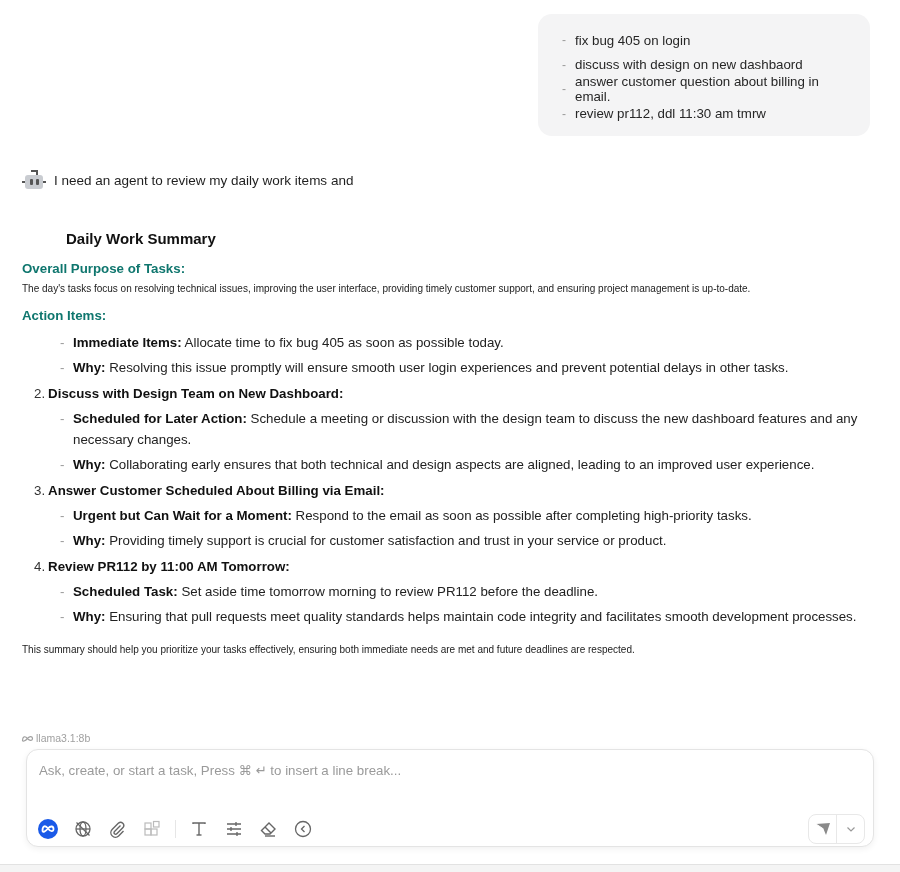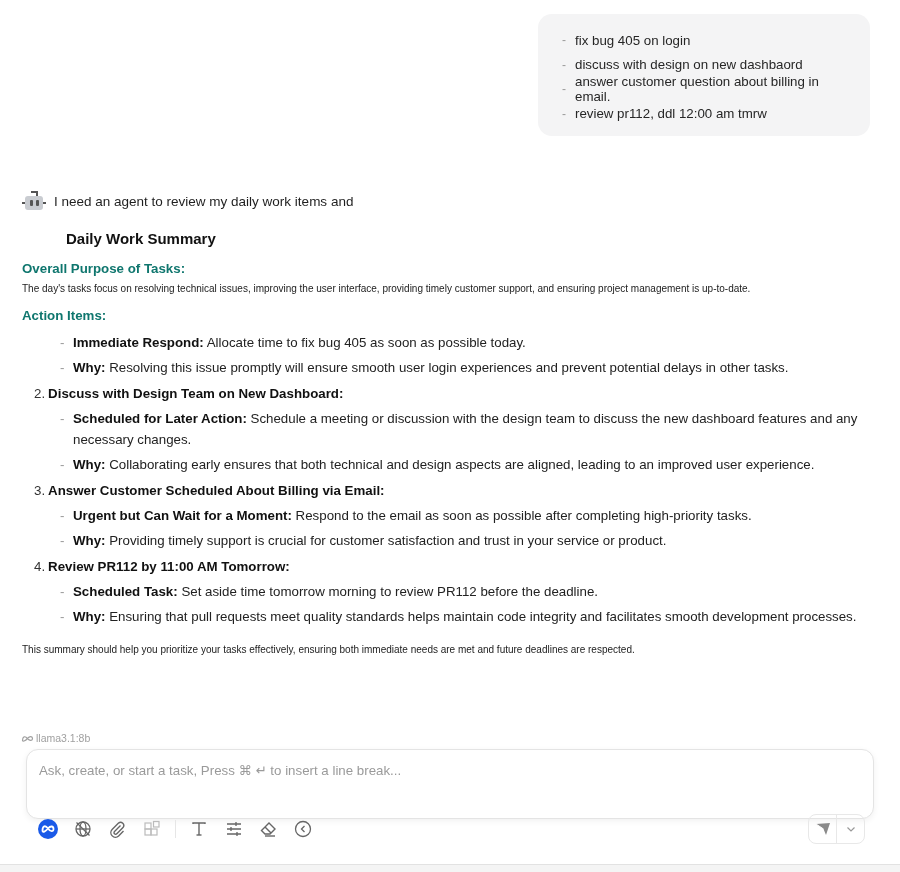--- a/index.html
+++ b/index.html
@@ -6,21 +6,21 @@
   html, body { width: 900px; height: 872px; background: #ffffff; overflow: hidden; }
   body { font-family: "Liberation Sans", "DejaVu Sans", sans-serif; color: #1f1f1f; position: relative; }
 
   .user-bubble {
     position: absolute; left: 538px; top: 14px; width: 332px; height: 122px;
     background: #f4f4f5; border-radius: 14px; padding: 14px 12px 0 24px;
   }
   .user-bubble .row { display: flex; align-items: center; height: 24.5px; font-size: 13.3px; color: #262626; }
   .user-bubble .dash { color: #9a9a9a; width: 13px; font-size: 12px; }
 
-  .agent-line { position: absolute; left: 20px; top: 189px; display: flex; align-items: center; font-size: 13.5px; color: #1f1f1f; }
+  .agent-line { position: absolute; left: 20px; top: 168px; display: flex; align-items: center; font-size: 13.5px; color: #1f1f1f; }
   .robot { width: 28px; height: 24px; position: relative; margin-right: 6px; }
   .robot .body { position: absolute; left: 5px; top: 7px; width: 18px; height: 14px; background: #c9ccd1; border-radius: 3px; }
   .robot .eye { position: absolute; top: 11px; width: 3px; height: 6px; background: #555; border-radius: 1px; }
   .robot .ant { position: absolute; left: 11px; top: 2px; width: 7px; height: 6px; border-top: 2px solid #555; border-right: 2px solid #555; }
   .robot .ear { position: absolute; top: 13px; width: 3px; height: 2px; background: #555; }
 
   .answer { position: absolute; left: 22px; top: 226px; width: 860px; }
   .h-title { font-size: 15px; font-weight: bold; color: #111; height: 26px; line-height: 26px; margin-left: 44px; }
   .section-label { font-size: 13.3px; font-weight: bold; color: #0f766e; line-height: 20px; }
   .para { font-size: 10px; line-height: 20.5px; color: #222; }
@@ -29,21 +29,21 @@
   .item-head .num { font-weight: normal; color: #333; margin-right: 3px; }
   .sub { display: flex; padding-left: 38px; font-size: 13.3px; line-height: 21px; color: #222; margin-top: 4px; }
   .sub .dash { width: 13px; color: #9a9a9a; flex: none; }
   .sub .txt { flex: 1; }
   .sub b { color: #111; }
 
   .model-tag { position: absolute; left: 21px; top: 732px; font-size: 10.5px; color: #a0a0a0; display: flex; align-items: center; }
   .model-tag svg { margin-right: 2px; }
 
   .composer {
-    position: absolute; left: 26px; top: 749px; width: 848px; height: 70px;
+    position: absolute; left: 26px; top: 749px; width: 848px; height: 98px;
     border: 1px solid #e4e4e4; border-radius: 12px; background: #fff;
     box-shadow: 0 2px 6px rgba(0,0,0,0.06);
   }
   .composer .placeholder { position: absolute; left: 12px; top: 13px; font-size: 13.3px; color: #9a9a9a; }
   .toolbar { position: absolute; left: 10px; top: 68px; display: flex; align-items: center; }
   .tool { width: 22px; height: 22px; margin-right: 12.5px; display: flex; align-items: center; justify-content: center; }
   .tool-sep { width: 1px; height: 18px; background: #e6e6e6; margin: 0 12px 0 0; }
   .send-group { position: absolute; right: 8px; top: 64px; width: 57px; height: 30px; border: 1px solid #e8e8e8; border-radius: 8px; display: flex; }
   .send-group .half { flex: 1; display: flex; align-items: center; justify-content: center; }
   .send-group .half + .half { border-left: 1px solid #e8e8e8; }
@@ -61,21 +61,21 @@
   <div class="row">
       <span class="dash">-</span>
       <span>discuss with design on new dashbaord</span>
     </div>
   <div class="row">
       <span class="dash">-</span>
       <span>answer customer question about billing in email.</span>
     </div>
   <div class="row">
       <span class="dash">-</span>
-      <span>review pr112, ddl 12:00 am tmrw</span>
+      <span>review pr112, ddl 11:30 am tmrw</span>
     </div>
 </div>
 
 <div class="agent-line">
   <div class="robot">
     <div class="ant"></div>
     <div class="body"></div>
     <div class="eye" style="left:10px"></div>
     <div class="eye" style="left:16px"></div>
     <div class="ear" style="left:2px"></div>
@@ -87,21 +87,21 @@
 <div class="answer">
   <div class="h-title">Daily Work Summary</div>
   <div class="section-label" style="margin-top:7px">Overall Purpose of Tasks:</div>
   <div class="para">The day's tasks focus on resolving technical issues, improving the user interface, providing timely customer support, and ensuring project management is up-to-date.</div>
   <div class="section-label" style="margin-top:6px">Action Items:</div>
 
   <div class="list">
 
     <div class="sub">
         <span class="dash">-</span>
-        <span class="txt"><b>Immediate Respond:</b> <span>Allocate time to fix bug 405 as soon as possible today.</span></span>
+        <span class="txt"><b>Immediate Items:</b> <span>Allocate time to fix bug 405 as soon as possible today.</span></span>
       </div>
     <div class="sub">
         <span class="dash">-</span>
         <span class="txt"><b>Why:</b> <span>Resolving this issue promptly will ensure smooth user login experiences and prevent potential delays in other tasks.</span></span>
       </div>
 
     <div class="item-head"><span class="num">2.</span><span>Discuss with Design Team on New Dashboard:</span></div>
     <div class="sub">
         <span class="dash">-</span>
         <span class="txt"><b>Scheduled for Later Action:</b> <span>Schedule a meeting or discussion with the design team to discuss the new dashboard features and any necessary changes.</span></span>

